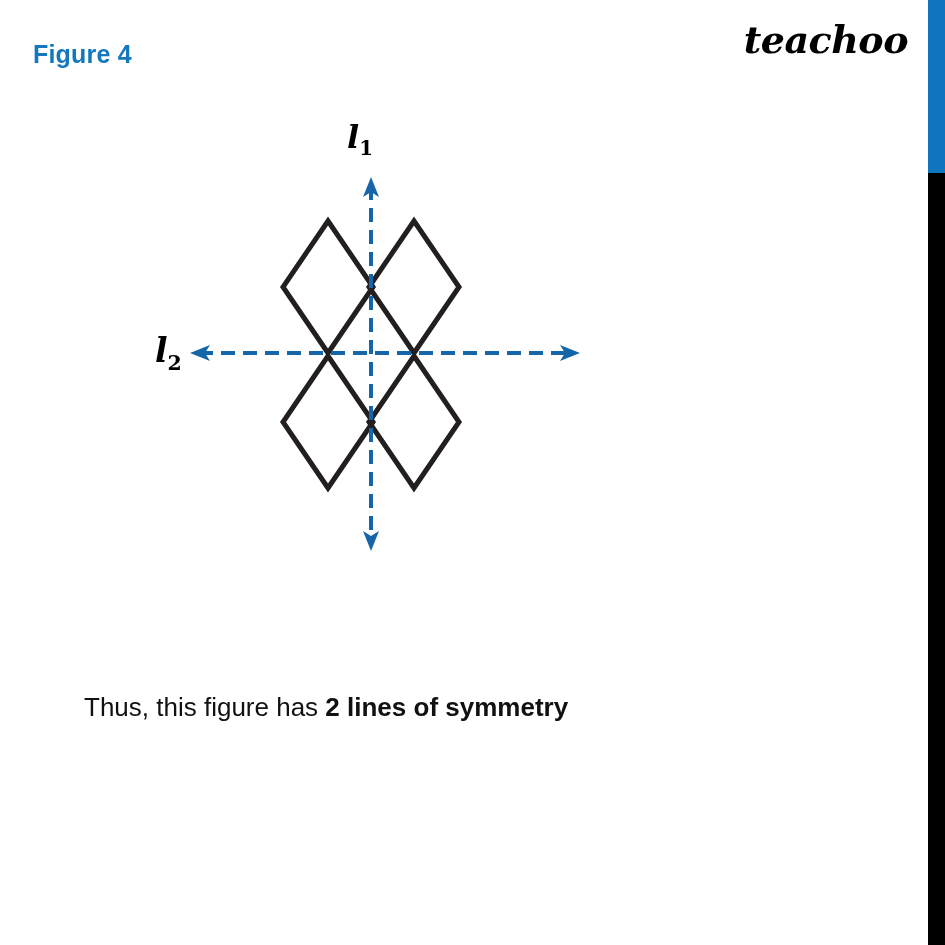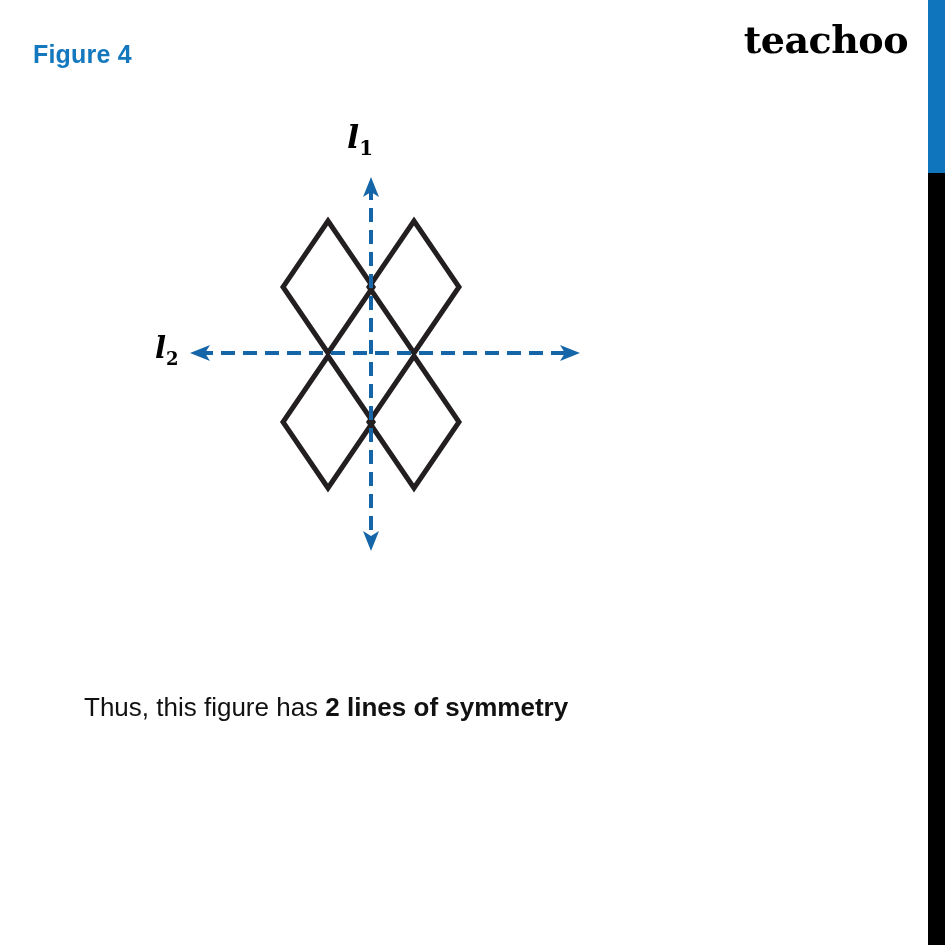--- a/index.html
+++ b/index.html
@@ -45,20 +45,21 @@
     letter-spacing: 0.2px;
     white-space: nowrap;
   }
   #brand-logo {
     position: absolute;
     right: 37px;
     top: 17px;
     font-family: "DejaVu Serif", serif;
     font-size: 38px;
     font-weight: bold;
+    font-style: italic;
     color: #000000;
     letter-spacing: -0.5px;
     white-space: nowrap;
   }
 
   
   #symmetry-diagram {
     position: absolute;
     left: 0px;
     top: 0px;
@@ -77,21 +78,21 @@
     white-space: nowrap;
   }
   #label-l1 {
     left: 347px;
     top: 118px;
     font-size: 32px;
   }
   #label-l2 {
     left: 155px;
     top: 331px;
-    font-size: 29px;
+    font-size: 33px;
   }
   .axis-label sub {
     font-size: 0.62em;
     font-style: normal;
     font-weight: bold;
   }
 
   
   #conclusion-text {
     position: absolute;

